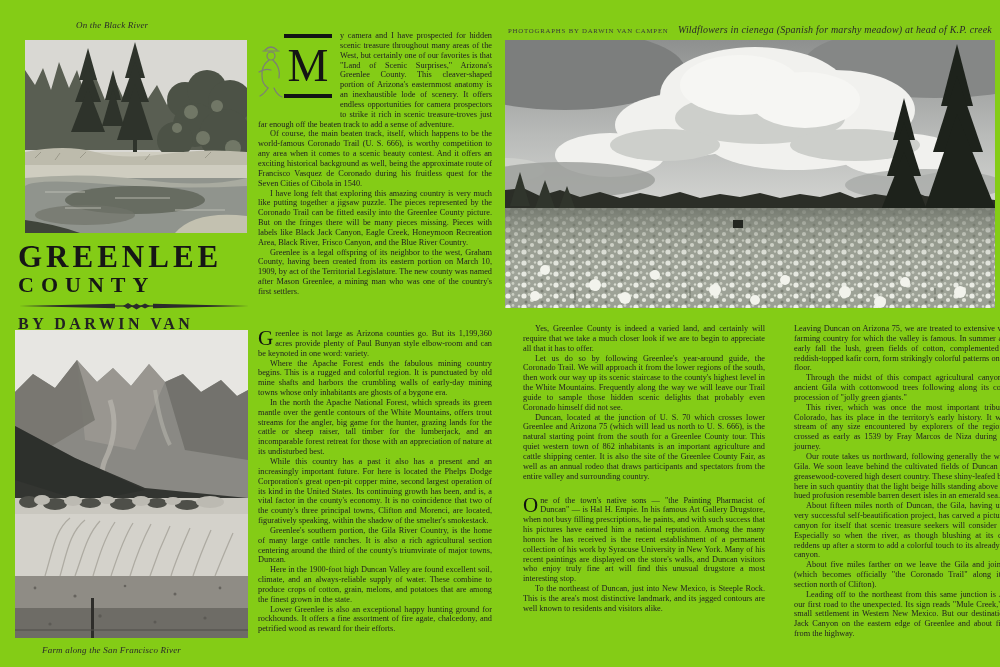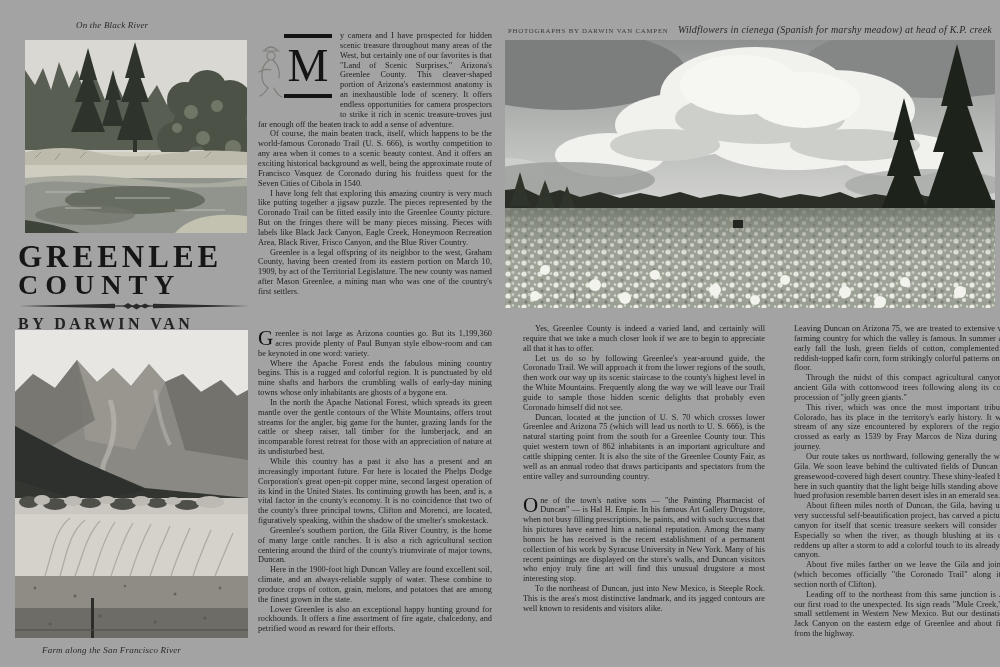--- a/index.html
+++ b/index.html
@@ -1,34 +1,34 @@
 <!DOCTYPE html>
 <html><head>
 <meta charset="utf-8">
 <style>
   html,body{margin:0;padding:0;background:#e8e6e0;}
-  #spread{position:relative;width:1000px;height:667px;background:#a3a3a3;overflow:hidden;
+  #spread{position:relative;width:1000px;height:667px;background:#84cc16;overflow:hidden;
           font-family:"Liberation Serif", serif;color:#1e1e1e;}
   .caption{position:absolute;font-style:italic;font-size:9px;color:#2a2a2a;letter-spacing:.2px;}
   .credit{position:absolute;font-size:6.8px;letter-spacing:.8px;color:#3a3a3a;font-family:"Liberation Serif",serif;}
   .photo{position:absolute;overflow:hidden;background:#cfcfcb;}
   .photo svg{display:block;}
   .col{position:absolute;font-size:8.3px;line-height:9.85px;text-align:justify;color:#222;}
   .col p{margin:0;text-indent:12px;}
   .col p.noind{text-indent:0;font-family:Liberation Serif, serif;}
   .col p.gap{margin-top:14px;}
   .dropcap{float:left;font-size:21px;line-height:16.5px;padding:1px 2px 0 0;color:#111;}
   .mwrap{float:left;width:76px;height:78px;margin:1px 6px 0 0;position:relative;}
   .mletter{position:absolute;left:26px;top:2px;width:48px;text-align:center;
            border-top:4px solid #141414;border-bottom:4px solid #141414;
            font-size:46px;line-height:56px;color:#141414;}
   .prospector{position:absolute;left:-3px;top:10px;}
   #title-block{position:absolute;left:18px;top:241px;width:232px;color:#161616;}
   #title-line1{font-size:31px;letter-spacing:4px;font-weight:600;line-height:32px;}
-  #title-line2{font-size:28px;letter-spacing:7px;font-weight:600;line-height:25px;margin-top:-1px;}
+  #title-line2{font-size:22px;letter-spacing:7px;font-weight:600;line-height:25px;margin-top:-1px;}
   #byline{font-size:16px;letter-spacing:3.5px;font-weight:700;margin-top:4px;color:#222;}
   .divider{margin:4px auto 0 auto;display:block;}
 </style>
 </head>
 <body>
 
 <div id="spread">
 
   <div class="caption" style="left:76px;top:20px;">On the Black River</div>
 

